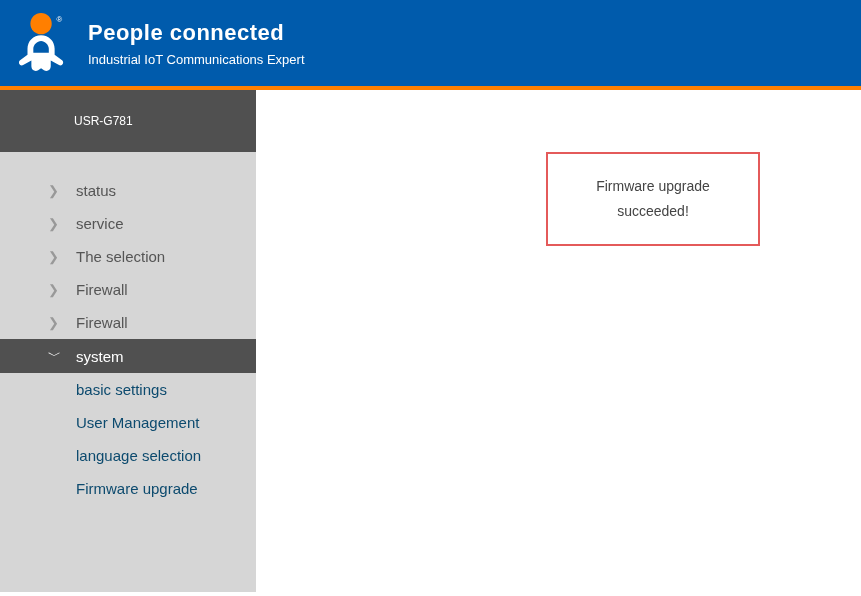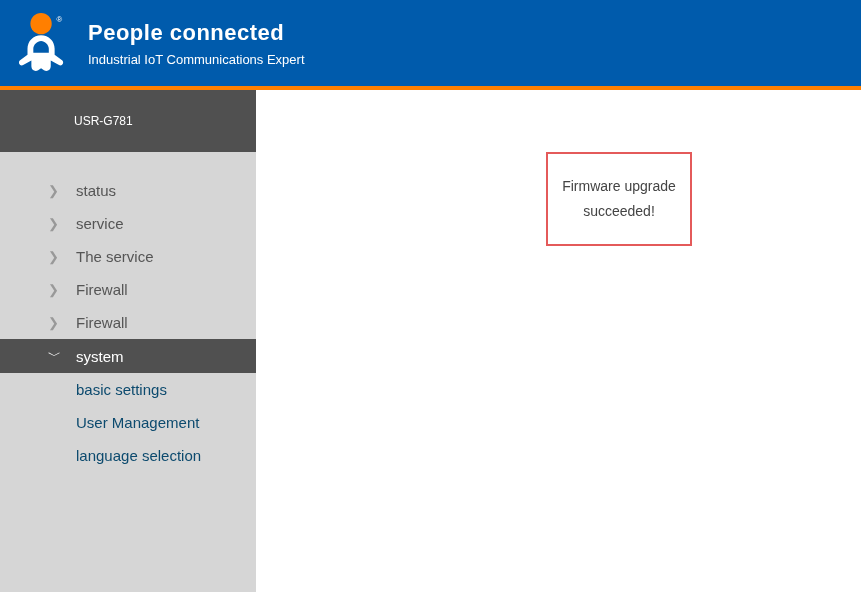--- a/index.html
+++ b/index.html
@@ -87,21 +87,21 @@
     }
     .content {
       flex: 1;
       position: relative;
       background: #fff;
     }
     .message-box {
       position: absolute;
       left: 290px;
       top: 62px;
-      width: 146px;
+      width: 214px;
       border: 2px solid #e45a5a;
       padding: 20px 12px;
       text-align: center;
       color: #444;
       font-size: 14px;
       line-height: 1.8;
     }
   </style>
 </head>
 <body>
@@ -125,21 +125,21 @@
       <div class="nav-item">
         <span class="chev">❯</span>
         <span>status</span>
       </div>
       <div class="nav-item">
         <span class="chev">❯</span>
         <span>service</span>
       </div>
       <div class="nav-item">
         <span class="chev">❯</span>
-        <span>The service</span>
+        <span>The selection</span>
       </div>
       <div class="nav-item">
         <span class="chev">❯</span>
         <span>Firewall</span>
       </div>
       <div class="nav-item">
         <span class="chev">❯</span>
         <span>Firewall</span>
       </div>
       <div class="nav-item active">
@@ -148,18 +148,21 @@
       </div>
       <div class="sub-item">
         <span>basic settings</span>
       </div>
       <div class="sub-item">
         <span>User Management</span>
       </div>
       <div class="sub-item">
         <span>language selection</span>
       </div>
+      <div class="sub-item">
+        <span>Firmware upgrade</span>
+      </div>
     </div>
   </div>
   <div class="content">
     <div class="message-box">Firmware upgrade succeeded!</div>
   </div>
 </div>
 
 </body></html>

